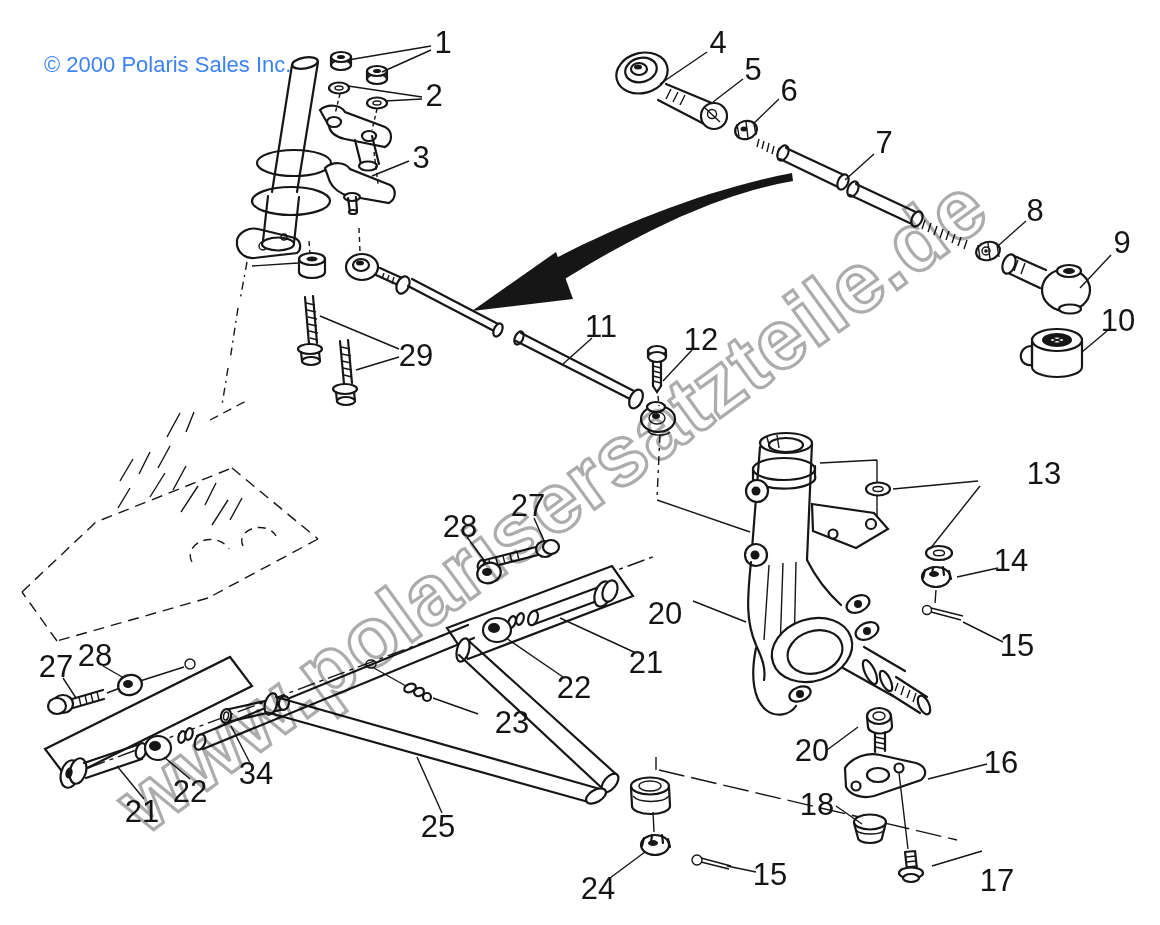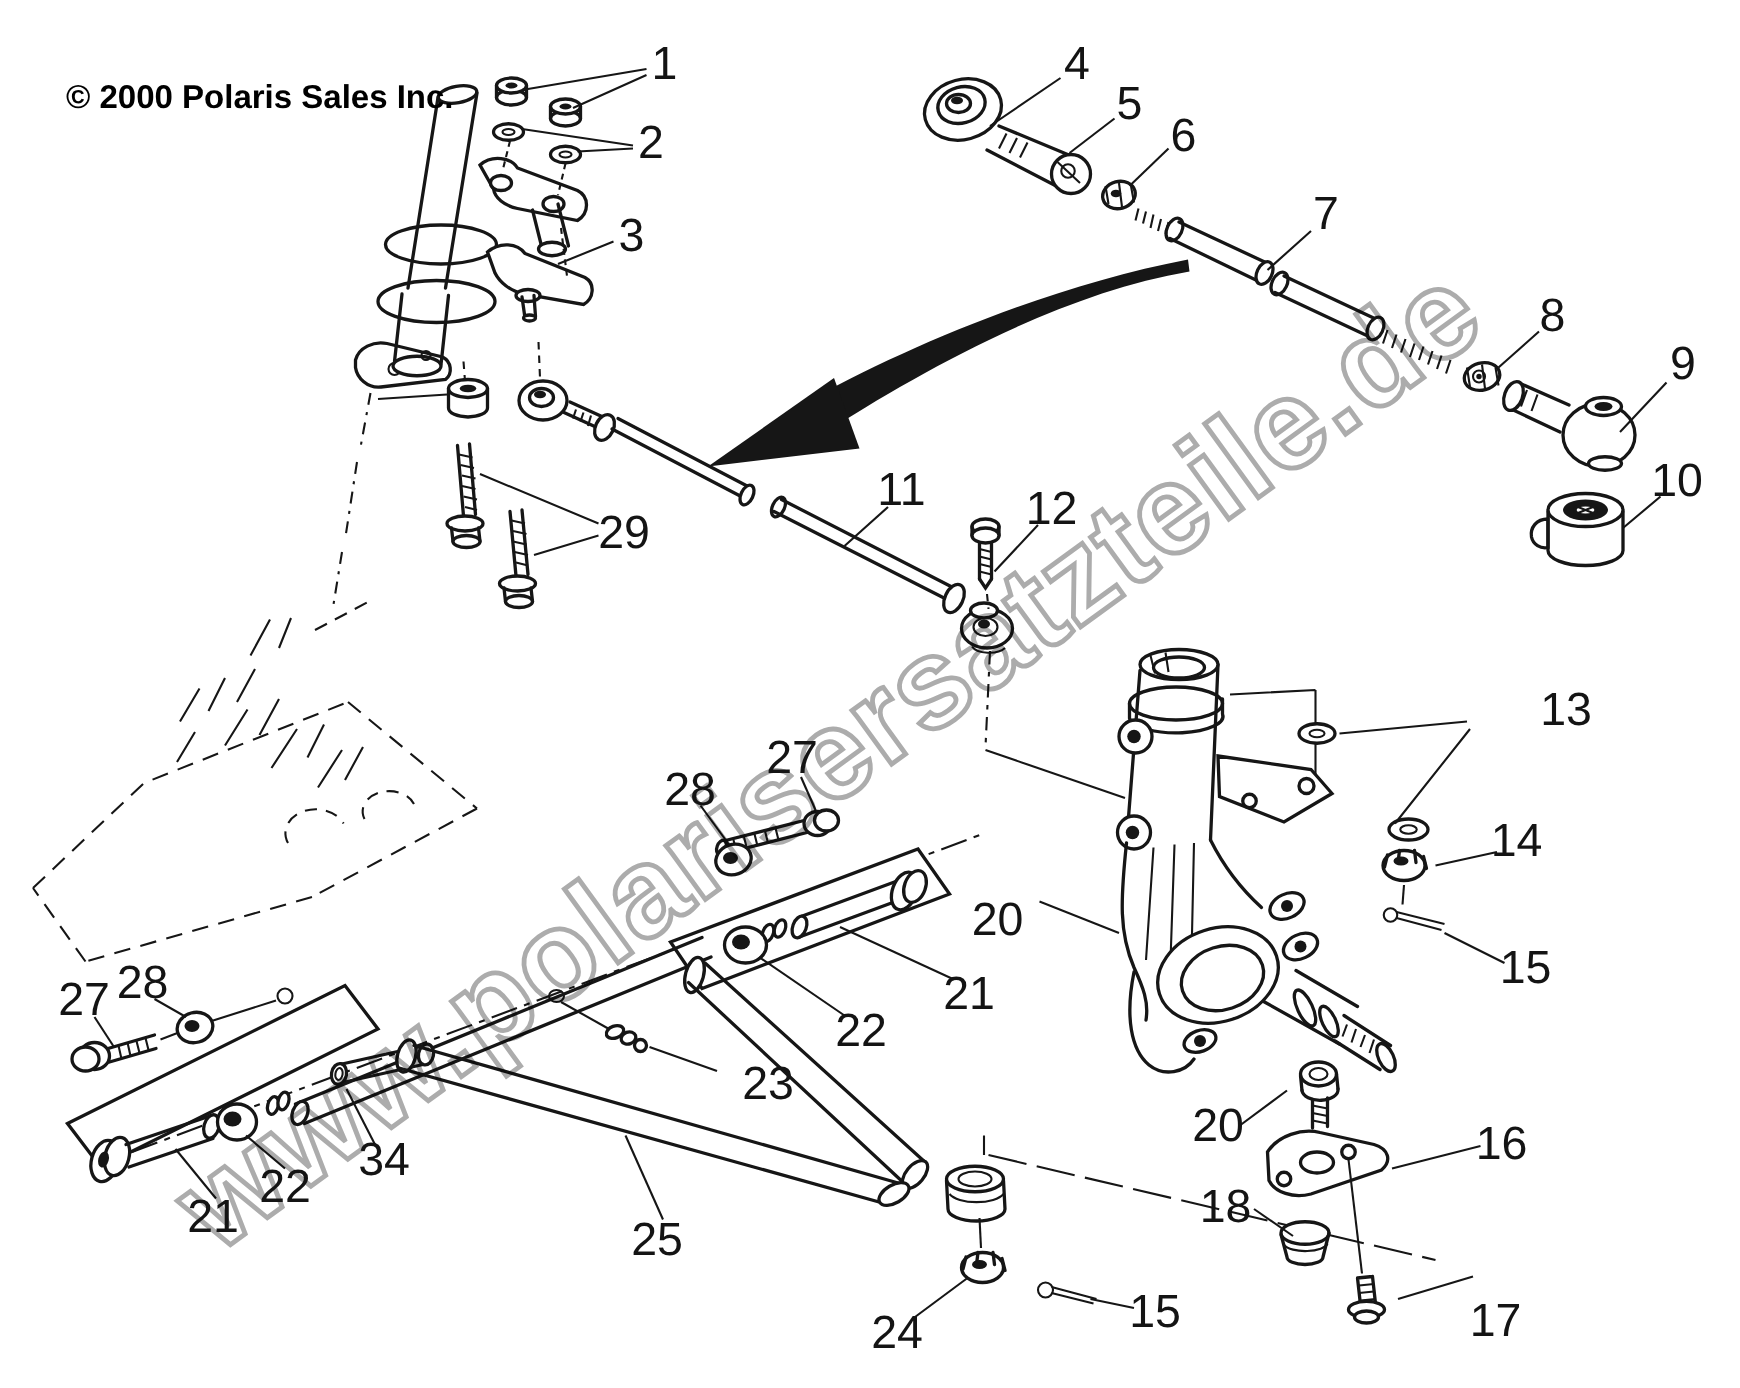--- a/index.html
+++ b/index.html
@@ -1,21 +1,21 @@
 <!DOCTYPE html>
 <html><head>
 <meta charset="utf-8">
 <style>
   html,body{margin:0;padding:0;background:#fff;}
   #stage{position:relative;width:1160px;height:925px;background:#fff;overflow:hidden;
          font-family:"Liberation Sans",sans-serif;}
   #artwork{position:absolute;left:0;top:0;}
   .callout{position:absolute;transform:translate(-50%,-50%);font-size:31px;color:#141414;
            white-space:nowrap;line-height:1;}
-  #copyright{position:absolute;left:44px;top:52px;font-size:22px;color:#000000;white-space:nowrap;font-weight:bold;}
+  #copyright{position:absolute;left:44px;top:52px;font-size:22px;color:#3b82f6;white-space:nowrap;}
   #watermark{position:absolute;left:552px;top:505px;
              transform:translate(-50%,-50%) rotate(-36deg);
              font-weight:bold;font-size:84px;white-space:nowrap;
              color:rgba(255,255,255,0.05);
              -webkit-text-stroke:3.2px #acacac;
              mix-blend-mode:multiply;letter-spacing:1px;}
   svg .ln{stroke:#161616;stroke-width:2.2;fill:none;stroke-linecap:round;}
   svg .fw{stroke:#161616;stroke-width:2.2;fill:#fff;}
   svg .fk{stroke:none;fill:#161616;}
   svg .thin{stroke:#161616;stroke-width:1.4;fill:none;}

